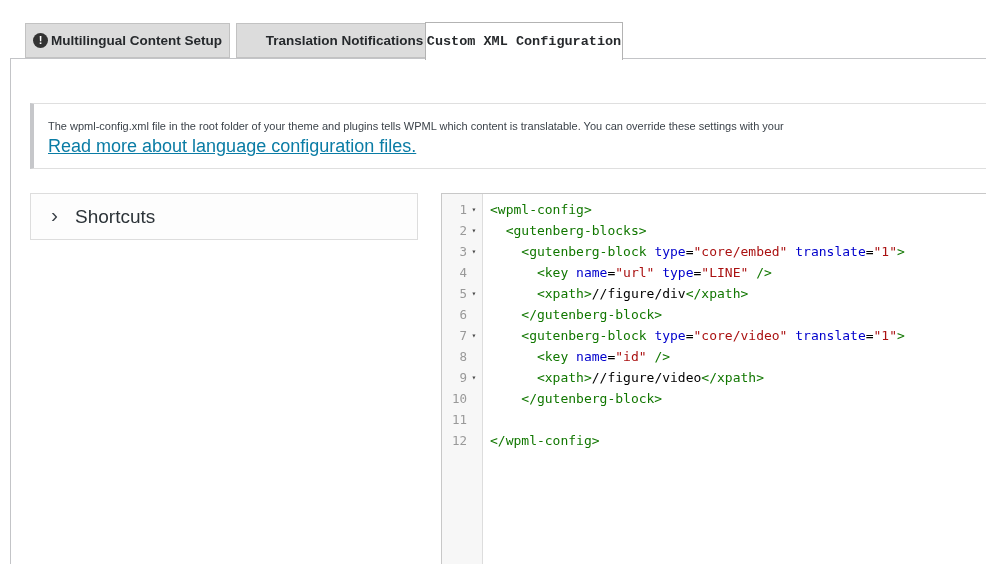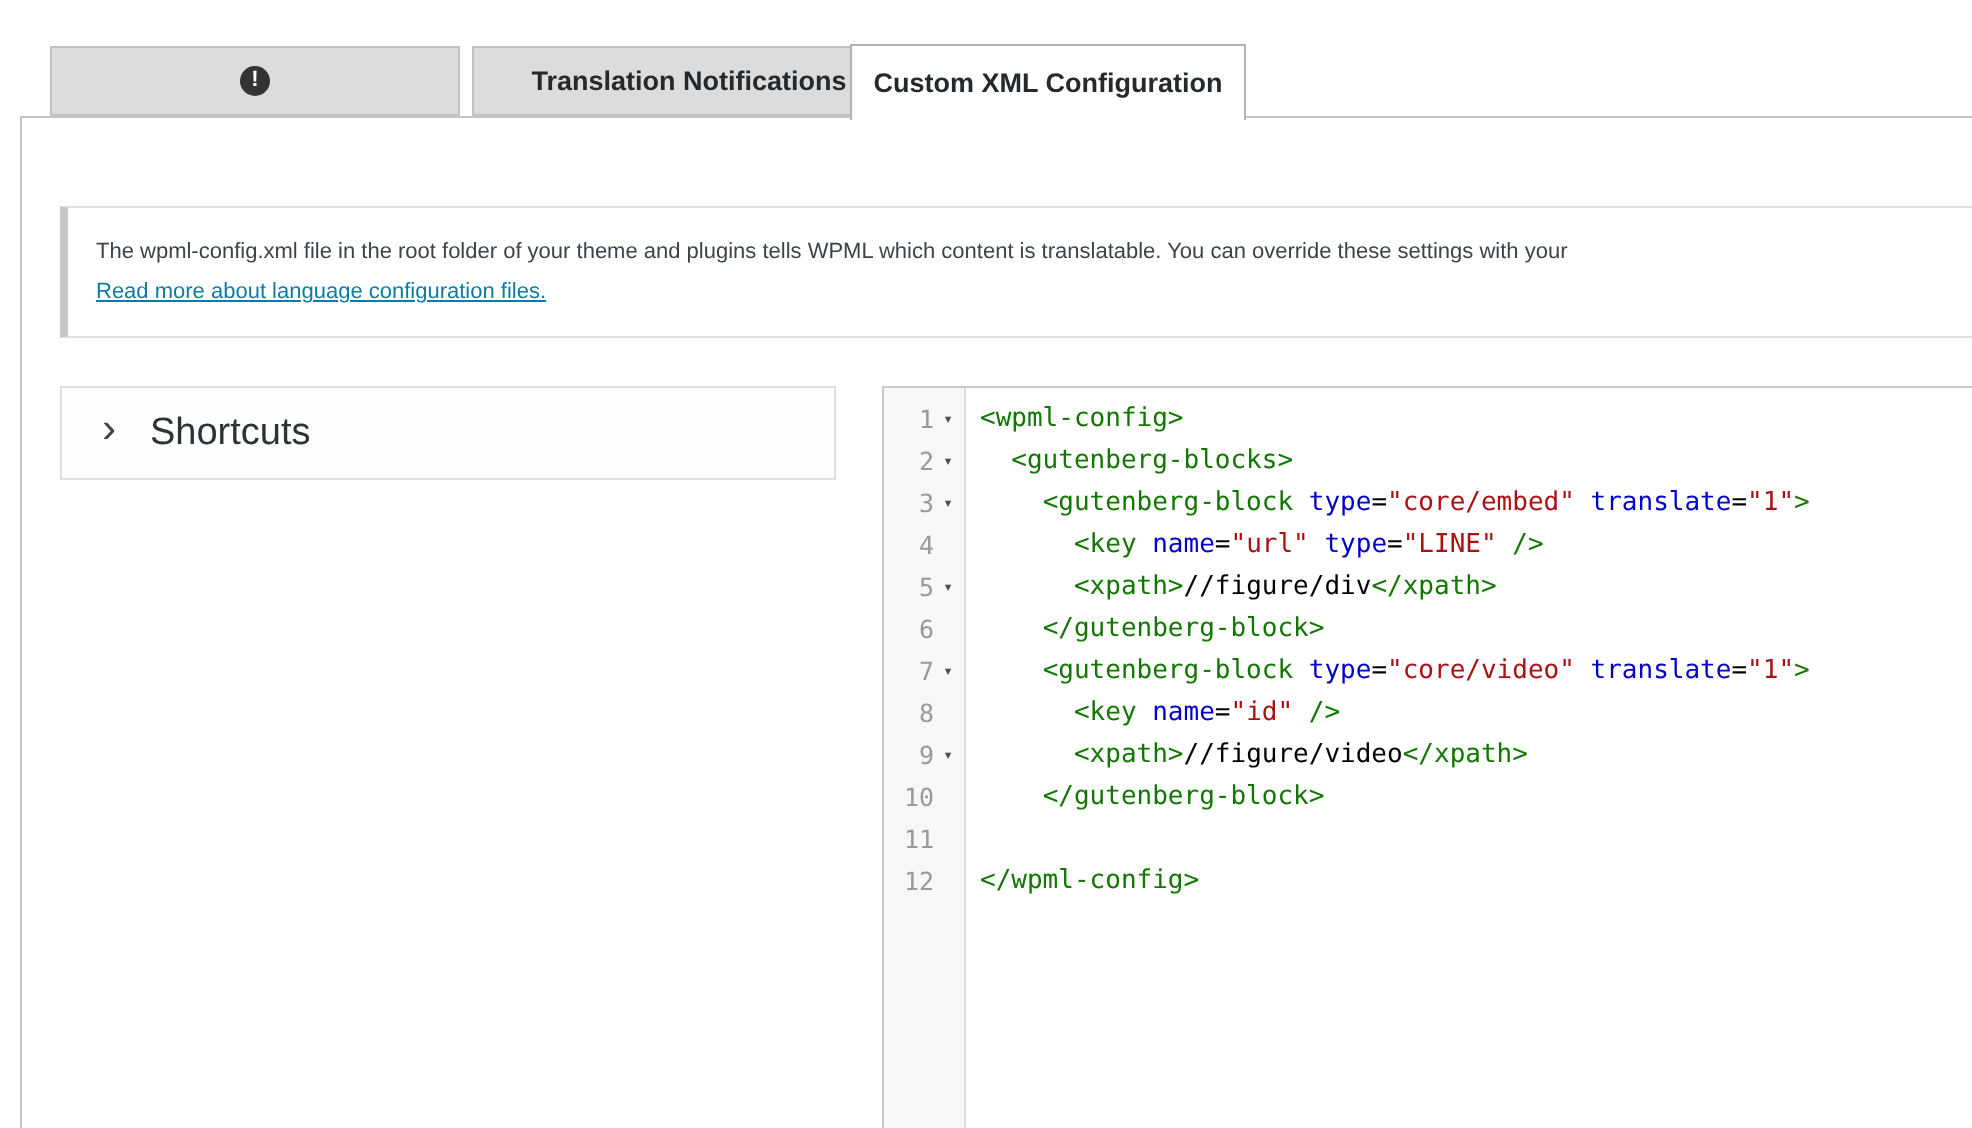--- a/index.html
+++ b/index.html
@@ -33,21 +33,21 @@
     background:#fff; border:1px solid #c3c4c7; z-index:1;
   }
 
   
   .notice {
     position:absolute; left:19px; top:44px; width:962px;
     background:#fff; border:1px solid #dfdfdf; border-left:4px solid #c6c7ca;
     padding:12px 14px 11px 14px;
   }
   .notice p { font-size:11px; color:#3c434a; white-space:nowrap; line-height:20px; overflow:hidden; }
-  .notice a { color:#0a7ca5; text-decoration:underline; font-size:11px; line-height:21px; white-space:nowrap; cursor:pointer; }
+  .notice a { color:#0a7ca5; text-decoration:underline; font-size:18px; line-height:21px; white-space:nowrap; cursor:pointer; }
 
   
   .shortcuts {
     position:absolute; left:19px; top:134px; width:388px; height:47px;
     background:#fdfdfd; border:1px solid #ddd;
     display:flex; align-items:center; gap:17px; padding-left:20px; cursor:pointer;
   }
   .chevron { font-size:21px; line-height:14px; color:#3c434a; transform:translateY(-2px); }
   .shortcuts-label { font-size:19px; color:#2c3338; }
 
@@ -73,25 +73,26 @@
   .tk-text { color:var(--c-plain,#000); }
 </style>
 </head>
 <body>
 
 <div class="viewport">
 
   <div class="tabbar">
     <div class="tab" style="left:25px; width:205px;">
       <span class="warn-badge">!</span>
+      <span>Multilingual Content Setup</span>
     </div>
     <div class="tab" style="left:236px; width:217px;align-items:center;">
       <span>Translation Notifications</span>
     </div>
-    <div class="tab active" style="left:425px; width:198px;">
+    <div class="tab active" style="left:425px; width:198px;font-family:Liberation Mono, monospace;">
       <span>Custom XML Configuration</span>
     </div>
   </div>
 
   <div class="panel">
 
     <div class="notice">
       <p>The wpml-config.xml file in the root folder of your theme and plugins tells WPML which content is translatable. You can override these settings with your</p>
       <a>Read more about language configuration files.</a>
     </div>

